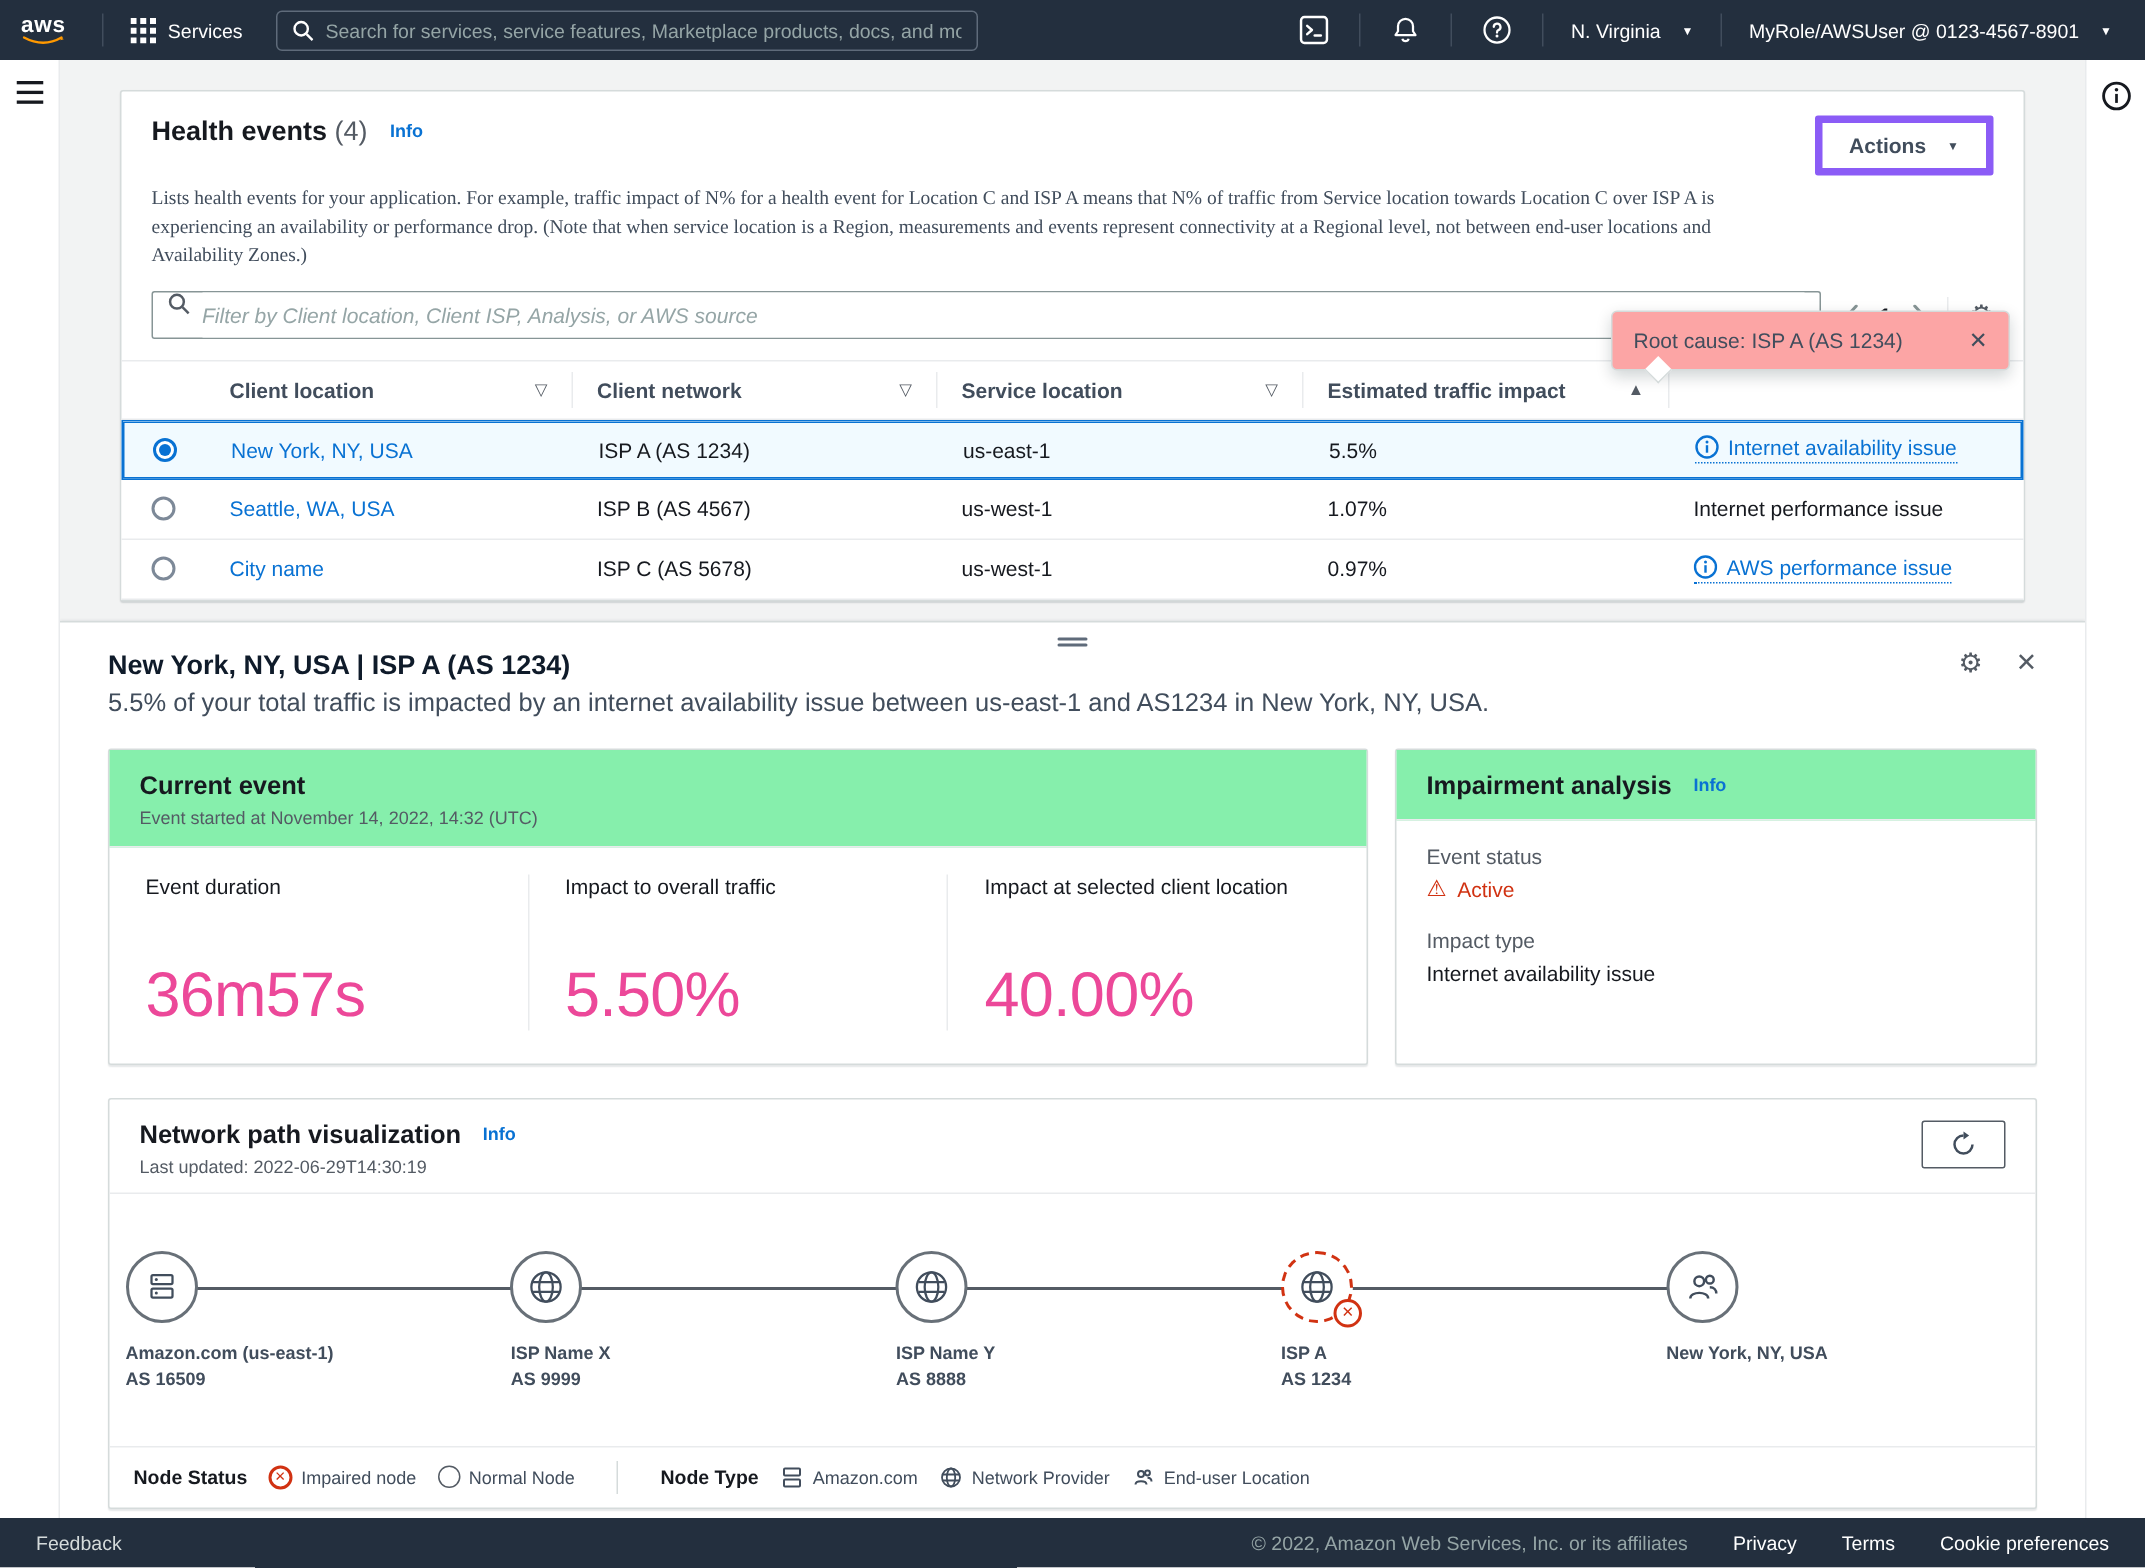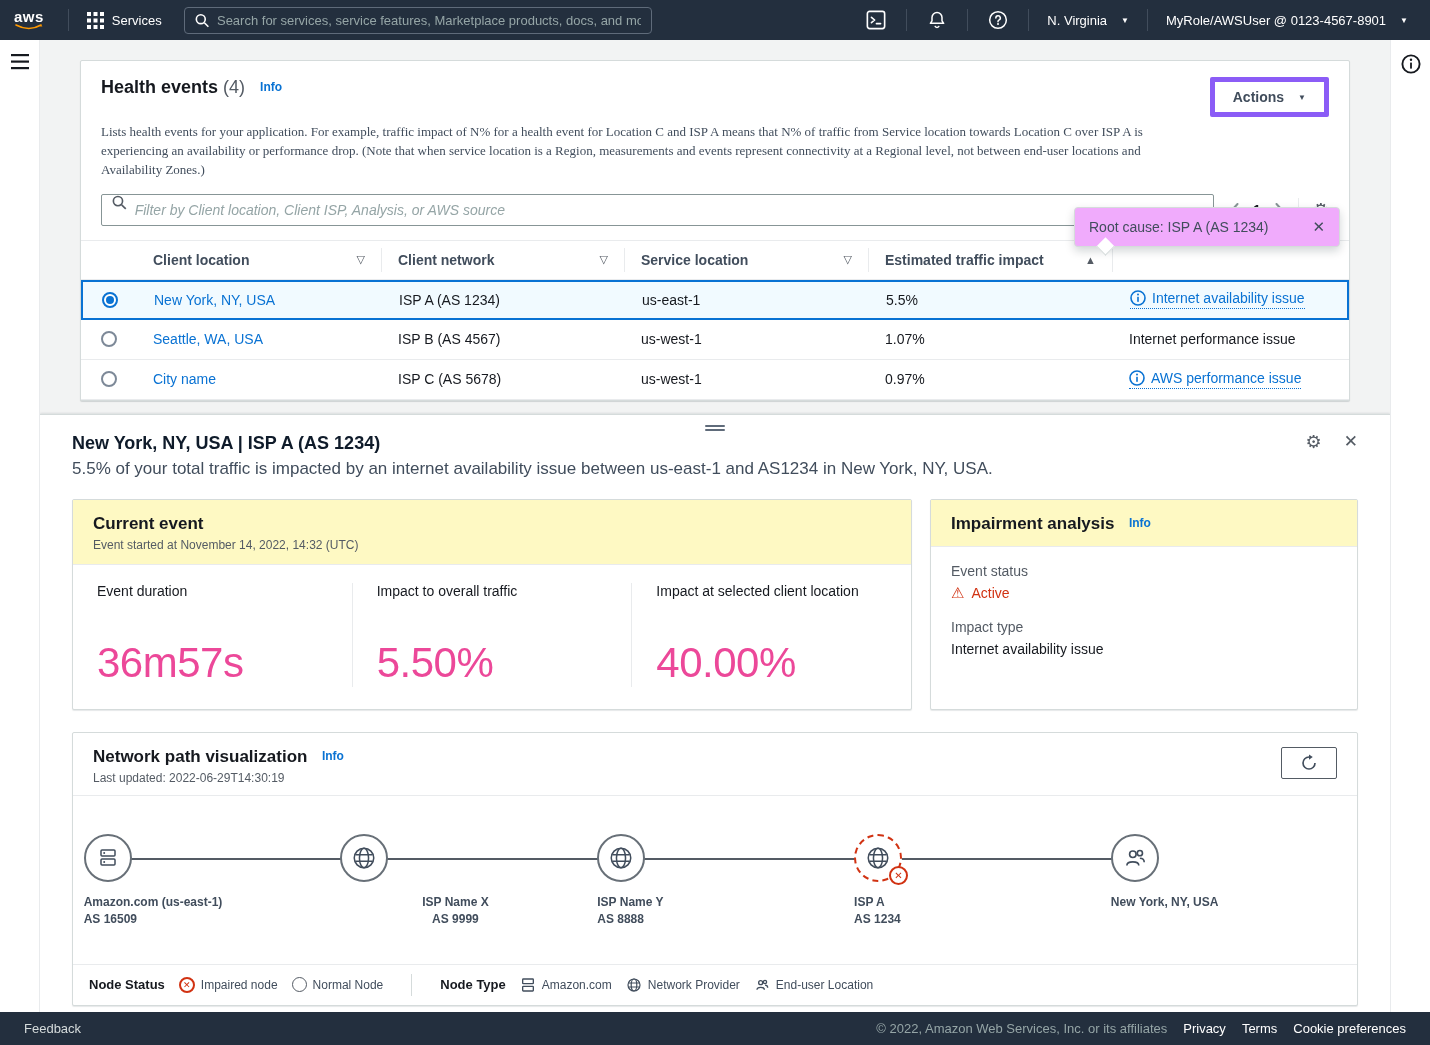--- a/index.html
+++ b/index.html
@@ -58,37 +58,37 @@
   .row .c0 { padding:0; }
   .sort-icon { font-size:11px; color:#545b64; }
   .link { color:#0972d3; cursor:pointer; }
   .radio { width:16px; height:16px; border-radius:50%; border:2px solid #7d8998; background:#fff; display:inline-block; position:relative; cursor:pointer; }
   .radio.on { border-color:#0972d3; border-width:2px; }
   .radio.on::after { content:""; position:absolute; left:2px; top:2px; width:8px; height:8px; border-radius:50%; background:#0972d3; }
   .analysis-link { display:inline-flex; align-items:center; gap:6px; border-bottom:1px dotted #0972d3; padding-bottom:2px; cursor:pointer; }
   .plain-analysis { color:#16191f; }
 
   
-  .tooltip { position:absolute; top:146px; right:9px; width:266px; height:40px; background:#f0abfc; border:1px solid #d5dbdb; border-radius:4px; box-shadow:0 4px 10px rgba(0,28,36,.18); display:flex; align-items:center; gap:12px; padding:0 14px; z-index:5; font-size:14px; color:#414d5c; }
+  .tooltip { position:absolute; top:146px; right:9px; width:266px; height:40px; background:#fca5a5; border:1px solid #d5dbdb; border-radius:4px; box-shadow:0 4px 10px rgba(0,28,36,.18); display:flex; align-items:center; gap:12px; padding:0 14px; z-index:5; font-size:14px; color:#414d5c; }
   .tooltip::after { content:""; position:absolute; bottom:-7px; left:24px; width:12px; height:12px; background:#fff; border-right:1px solid #d5dbdb; border-bottom:1px solid #d5dbdb; transform:rotate(45deg); }
   .tooltip .close-x { margin-left:auto; font-size:15px; color:#414d5c; cursor:pointer; }
 
   
   .split-panel { flex:1; background:#fff; border-top:1px solid #d5dbdb; box-shadow:0 -1px 2px rgba(0,28,36,.1); position:relative; padding:18px 32px 16px; overflow:hidden; }
   .drag-handle { position:absolute; top:8px; left:50%; transform:translateX(-50%); cursor:row-resize; }
   .drag-handle span { display:block; width:20px; height:2px; background:#5f6b7a; margin:2px 0; border-radius:1px; }
   .detail-head { display:flex; align-items:flex-start; }
   .detail-title { font-size:18px; font-weight:bold; color:#0f1b2a; }
   .detail-sub { font-size:17px; color:#414d5c; margin-top:5px; }
   .detail-head-icons { margin-left:auto; display:flex; align-items:center; gap:22px; }
   .x-glyph { font-size:17px; color:#545b64; cursor:pointer; line-height:1; }
 
   .cards-row { display:flex; gap:18px; margin-top:20px; }
   .panel-card { border:1px solid #d5dbdb; border-radius:2px; background:#fff; box-shadow:0 1px 1px rgba(0,28,36,.1); }
-  .pc-head { padding:14px 20px 12px; border-bottom:1px solid #e9ebed; background:#fef9c3; }
+  .pc-head { padding:14px 20px 12px; border-bottom:1px solid #e9ebed; background:#86efac; }
   .pc-title { font-size:17px; font-weight:bold; color:#16191f; display:inline; }
   .pc-sub { font-size:12px; color:#545b64; margin-top:4px; }
   .ce-card { flex:0 0 840px; }
   .ia-card { flex:1; }
   .metrics { display:flex; padding:18px 0 22px; }
   .metric { flex:1; padding:0 24px; }
   .metric + .metric { border-left:1px solid #e9ebed; }
   .metric .lbl { font-size:14px; color:#16191f; margin-bottom:12px; }
   .metric .val { font-size:42px; font-weight:300; color:#ec4899; letter-spacing:-.5px;margin-top:40px; }
   .ia-body { padding:16px 20px; font-size:14px; }
@@ -102,32 +102,32 @@
   .np-head { padding:14px 20px 10px; display:flex; align-items:flex-start; border-bottom:1px solid #e9ebed; }
   .np-sub { font-size:12px; color:#545b64; margin-top:4px; }
   .refresh-btn { margin-left:auto; border:1px solid #545b64; border-radius:2px; background:#fff; width:56px; height:32px; display:flex; align-items:center; justify-content:center; cursor:pointer; color:#414d5c; }
   .path-area { position:relative; height:168px; }
   .path-line { position:absolute; top:62px; left:2.7%; right:17.3%; height:2px; background:#545b64; }
   .node { position:absolute; top:38px; }
   .node .circle { width:48px; height:48px; border:2px solid #687078; border-radius:50%; background:#fff; margin-left:-24px; display:flex; align-items:center; justify-content:center; position:relative; color:#414d5c; }
   .node.impaired .circle { border:2px dashed #d13212; }
   .badge { position:absolute; right:-8px; bottom:-5px; width:19px; height:19px; border-radius:50%; background:#fff; border:2px solid #d13212; color:#d13212; display:flex; align-items:center; justify-content:center; font-size:10px; font-weight:bold; }
   .node .labels { margin-left:-24px; margin-top:12px; width:230px; font-size:12px; font-weight:bold; color:#414d5c; line-height:1.45; white-space:nowrap; }
-  .n1{left:2.7%;} .n2{left:22.7%;text-align:center;} .n3{left:42.7%;} .n4{left:62.7%;} .n5{left:82.7%;}
+  .n1{left:2.7%;} .n2{left:22.7%;} .n3{left:42.7%;} .n4{left:62.7%;} .n5{left:82.7%;}
 
   .legend { border-top:1px solid #e9ebed; display:flex; align-items:center; gap:14px; padding:9px 16px; font-size:12px; color:#414d5c; }
   .legend .lg-title { font-weight:bold; font-size:13px; color:#16191f; }
   .legend .item { display:flex; align-items:center; gap:6px; }
   .legend .sep { width:1px; height:22px; background:#d5dbdb; margin:0 14px; }
   .lg-badge { width:16px; height:16px; border-radius:50%; border:2px solid #d13212; color:#d13212; display:flex; align-items:center; justify-content:center; font-size:9px; font-weight:bold; background:#fff; }
   .lg-circle { width:15px; height:15px; border-radius:50%; border:1.5px solid #545b64; background:#fff; }
 
   
   .footer { height:33px; background:#232f3e; display:flex; align-items:center; padding:0 24px; font-size:13px; color:#d5dbdb; }
-  .footer .f-right { margin-left:auto; display:flex; align-items:center; gap:16px; }
+  .footer .f-right { margin-left:auto; display:flex; align-items:center; gap:30px; }
   .footer .copy { color:#95a5a6; }
   .footer .f-link { color:#fff; cursor:pointer; }
   .footer .feedback { cursor:pointer; }
 
   svg { display:block; }
 </style>
 </head>
 <body>
 
 <header class="topnav">

